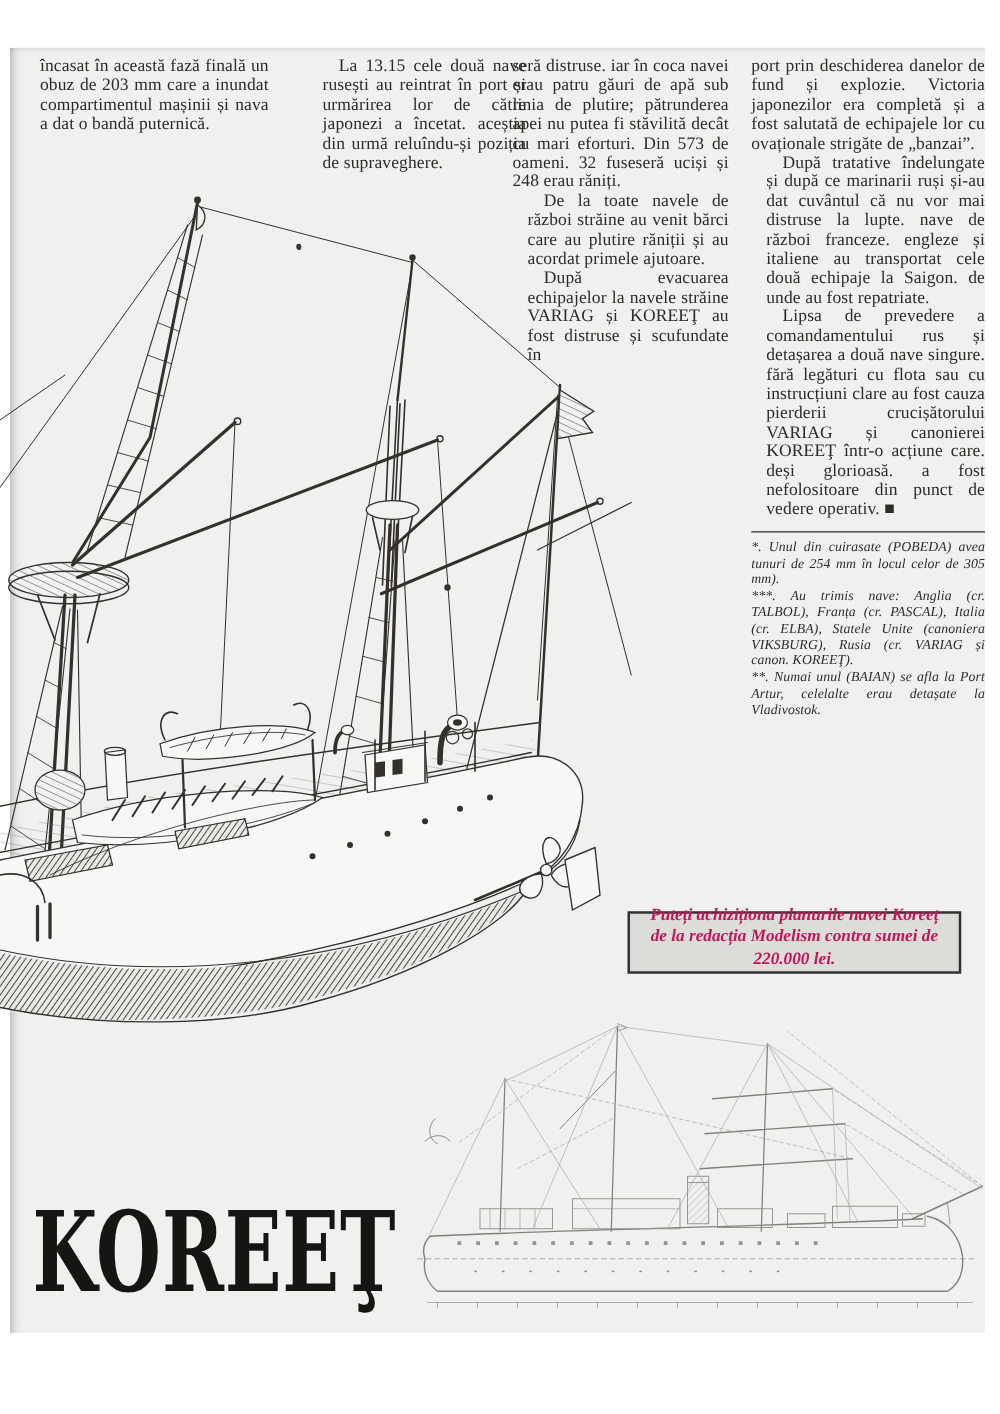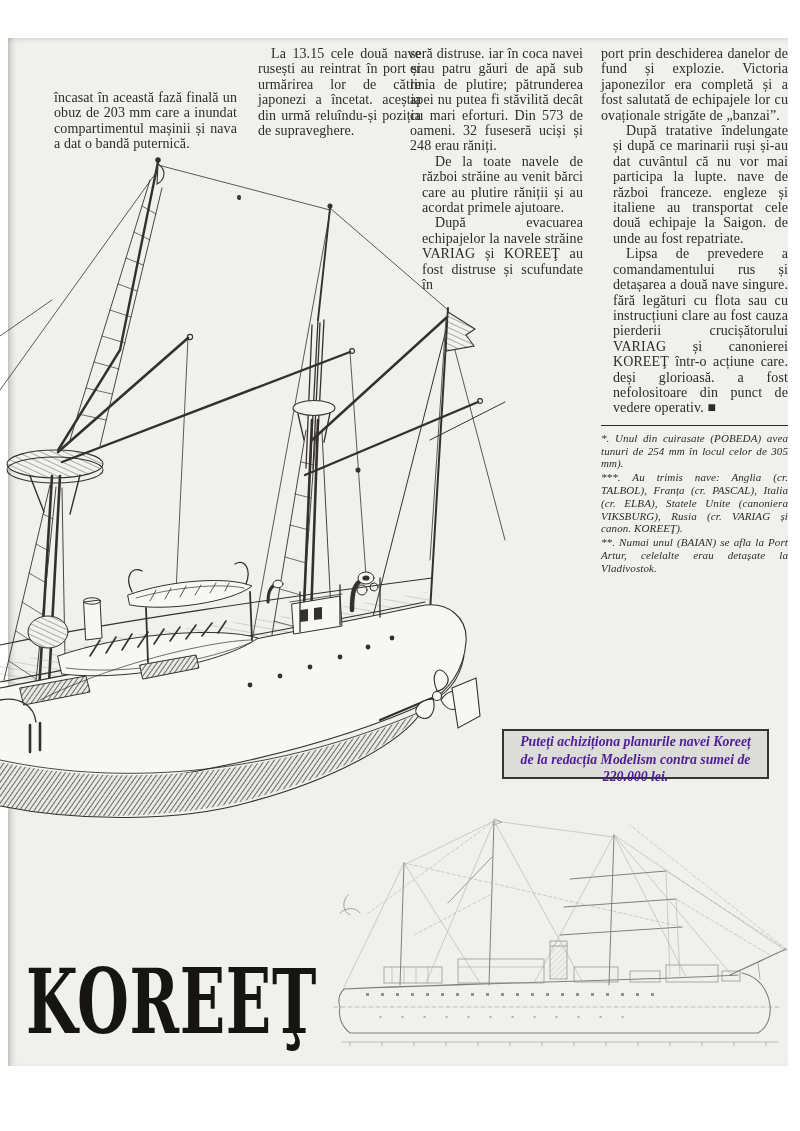--- a/index.html
+++ b/index.html
@@ -11,31 +11,31 @@
     position:absolute;left:8px;top:38px;width:780px;height:1028px;
     background:#f0f0ee;
     box-shadow:inset 7px 0 9px -7px rgba(40,40,38,.45), inset 0 4px 6px -5px rgba(40,40,38,.25);
   }
   .col{
     position:absolute;color:#2e2b27;font-size:14px;line-height:15.4px;
     text-align:justify;letter-spacing:.1px;
   }
   .col p{margin:0;}
   .col p.indent{text-indent:13px;margin-left:12px;}
-  #col1{left:54px;top:46px;width:183px;margin-top:44px;}
+  #col1{left:32px;top:46px;width:183px;}
   #col2{left:246px;top:46px;width:175px;}
   #col3{left:410px;top:46px;width:173px;}
   #col4{left:601px;top:46px;width:187px;}
   .footrule{border:0;border-top:1.5px solid #2e2b27;margin:9px 0 6px 0;width:100%;}
   .footnotes p{font-style:italic;font-size:11px;line-height:12.8px;text-align:justify;margin:0 0 1px 0;}
   .adbox{
     position:absolute;left:502px;top:729px;width:267px;height:50px;box-sizing:border-box;
     background:#dcdcd9;border:2.5px solid #35332f;
-    display:flex;align-items:flex-start;justify-content:center;text-align:center;
-    font-weight:bold;font-style:italic;font-size:13.8px;line-height:17.5px;color:#4c1d95;
+    display:flex;align-items:flex-end;justify-content:center;text-align:center;
+    font-weight:bold;font-style:italic;font-size:13.8px;line-height:17.5px;color:#be185d;
     padding:2px 8px;
   }
   .bigtitle{
     position:absolute;left:26px;top:962px;margin:0;
     font-family:"DejaVu Serif", serif;font-weight:bold;
     font-size:89px;line-height:80px;letter-spacing:1px;color:#171512;
     transform:scale(0.67,1);transform-origin:left top;white-space:nowrap;
   }
   .speck{position:absolute;left:237px;top:195px;width:4px;height:5px;background:#3a3833;border-radius:50% 50% 40% 60%;}
   svg{position:absolute;}
@@ -53,21 +53,21 @@
 <div id="col2" class="col">
   <p class="indent">La 13.15 cele două nave rusești au reintrat în port și urmărirea lor de către japonezi a încetat. aceștia din urmă reluîndu-și poziția de supraveghere.</p>
 </div>
 <div id="col3" class="col">
   <p>seră distruse. iar în coca navei erau patru găuri de apă sub linia de plutire; pătrunderea apei nu putea fi stăvilită decât cu mari eforturi. Din 573 de oameni. 32 fuseseră uciși și 248 erau răniți.</p>
   <p class="indent">De la toate navele de război străine au venit bărci care au plutire răniții și au acordat primele ajutoare.</p>
   <p class="indent">După evacuarea echipajelor la navele străine VARIAG și KOREEŢ au fost distruse și scufundate în</p>
 </div>
 <div id="col4" class="col">
   <p>port prin deschiderea danelor de fund și explozie. Victoria japonezilor era completă și a fost salutată de echipajele lor cu ovaționale strigăte de „banzai”.</p>
-  <p class="indent">După tratative îndelungate și după ce marinarii ruși și-au dat cuvântul că nu vor mai participa la lupte. nave de război franceze. engleze și italiene au transportat cele două echipaje la Saigon. de unde au fost repatriate.</p>
+  <p class="indent">După tratative îndelungate și după ce marinarii ruși și-au dat cuvântul că nu vor mai distruse la lupte. nave de război franceze. engleze și italiene au transportat cele două echipaje la Saigon. de unde au fost repatriate.</p>
   <p class="indent">Lipsa de prevedere a comandamentului rus și detașarea a două nave singure. fără legături cu flota sau cu instrucțiuni clare au fost cauza pierderii crucișătorului VARIAG și canonierei KOREEŢ într-o acțiune care. deși glorioasă. a fost nefolositoare din punct de vedere operativ. ■</p>
   <hr class="footrule">
   <div class="footnotes">
     <p>*. Unul din cuirasate (POBEDA) avea tunuri de 254 mm în locul celor de 305 mm).</p>
     <p>***. Au trimis nave: Anglia (cr. TALBOL), Franța (cr. PASCAL), Italia (cr. ELBA), Statele Unite (canoniera VIKSBURG), Rusia (cr. VARIAG și canon. KOREEŢ).</p>
     <p>**. Numai unul (BAIAN) se afla la Port Artur, celelalte erau detașate la Vladivostok.</p>
   </div>
 </div>
 
 <div class="speck"></div>

